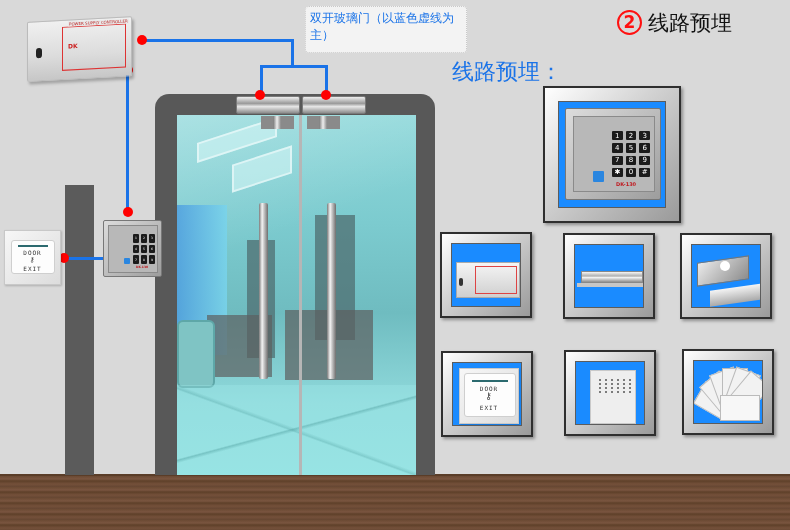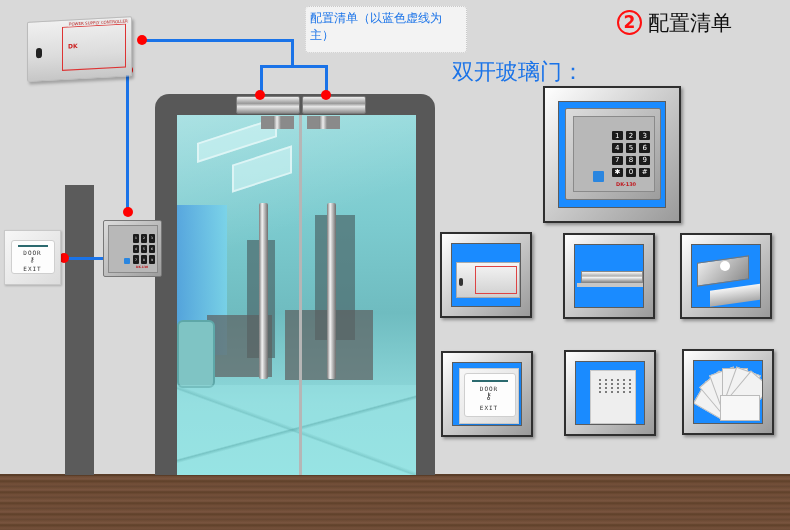--- a/index.html
+++ b/index.html
@@ -162,28 +162,28 @@
 
   <div class="abs exit-btn" style="left:4px; top:230px; width:57px; height:55px;">
     <div class="inner" style="left:6px; top:9px; width:44px; height:34px;"></div>
     <div class="bar" style="left:13px; top:14px; width:30px; height:2px;"></div>
     <div class="t" style="top:18px; font-size:6px;">DOOR</div>
     <div class="t" style="top:25px; font-size:7px;">⚷</div>
     <div class="t" style="top:34px; font-size:6px;">EXIT</div>
   </div>
 
   <div id="note" class="abs">
-    <div>配置清单（以蓝色虚线为主）</div>
+    <div>双开玻璃门（以蓝色虚线为主）</div>
   </div>
 
   <div id="title" class="abs">
-    <span class="num">2</span><span>配置清单</span>
-  </div>
-
-  <div id="config-label" class="abs">双开玻璃门：</div>
+    <span class="num">2</span><span>线路预埋</span>
+  </div>
+
+  <div id="config-label" class="abs">线路预埋：</div>
 
   <div class="pframe" style="left:543px; top:86px; width:138px; height:137px;">
     <div class="blue" style="left:13px; top:13px; right:13px; bottom:13px;">
       <div class="abs keypad" style="left:6px; top:6px; width:96px; height:92px;">
         <div class="face" style="left:7px; top:7px; width:82px; height:76px;"></div>
         <div class="keys" style="left:46px; top:22px; width:38px; height:46px; gap:3px;">
           <span class="k" style="font-size:7px;">1</span>
           <span class="k" style="font-size:7px;">2</span>
           <span class="k" style="font-size:7px;">3</span>
           <span class="k" style="font-size:7px;">4</span>

